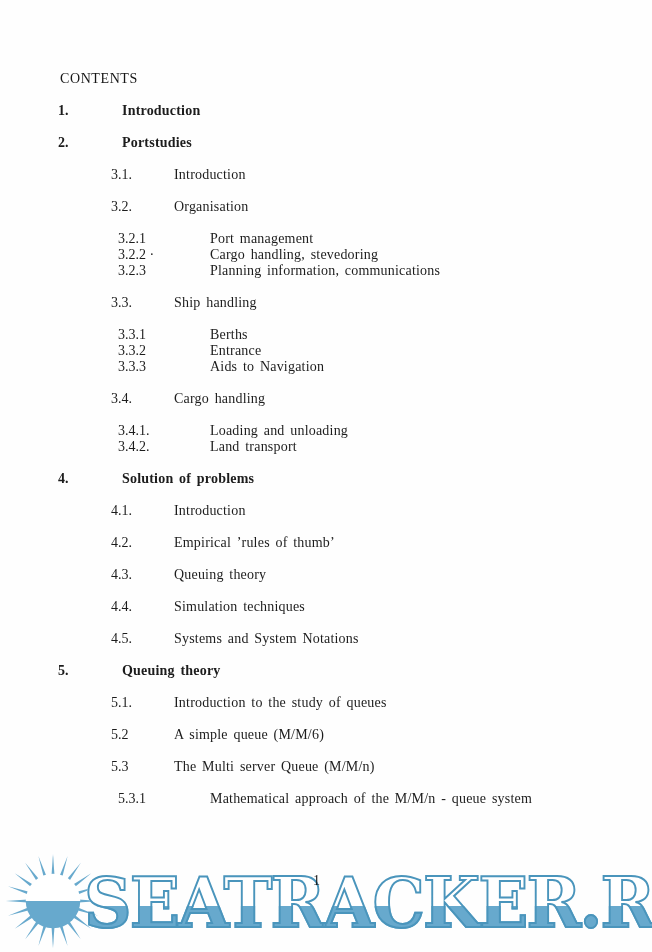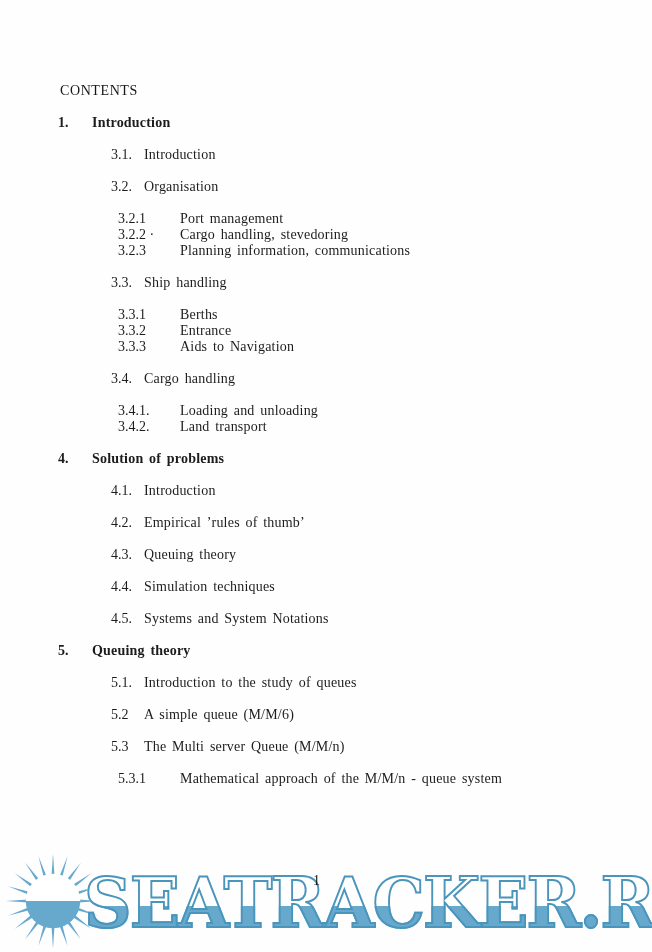--- a/index.html
+++ b/index.html
@@ -13,36 +13,36 @@
     font-family: "Liberation Serif", serif;
     color: #1c1c1c;
   }
   .content {
     position: absolute;
     top: 71px;
     left: 0;
     right: 0;
   }
   .heading {
-    margin: 12px 0 16px 60px;
+    margin: 0 0 16px 60px;
     font-size: 14px;
     font-weight: normal;
     letter-spacing: 0.6px;
     line-height: 16px;
     color: #161616;
   }
   .row {
     margin-top: 16px;
     font-size: 14px;
     line-height: 16px;
     white-space: nowrap;
   }
   .row.tight { margin-top: 0; }
   .row .num { display: inline-block; vertical-align: top; }
-  .row .label { display: inline-block; vertical-align: top; word-spacing: 2px; letter-spacing: 0.2px; }
+  .row .label { display: inline-block; vertical-align: top; word-spacing: 2px; letter-spacing: 0.2px; margin-left: 30px; }
   .row.lvl1 { padding-left: 58px; font-weight: bold; }
   .row.lvl1 .num { width: 34px; }
   .row.lvl2 { padding-left: 91px; }
   .row.lvl2 .num { width: 33px; margin-left: 20px; }
   .row.lvl3 { padding-left: 118px; }
   .row.lvl3 .num { width: 62px; }
   .pagenum {
     position: absolute;
     top: 873px;
     left: 313px;
@@ -92,20 +92,21 @@
 </style>
 </head>
 <body>
 
 <div class="page">
 
   <div class="content">
     <h1 class="heading">CONTENTS</h1>
     <div id="toc">
         <div class="row lvl1"><span class="num">1.</span><span class="label">Introduction</span></div>
+        <div class="row lvl1"><span class="num">2.</span><span class="label">Portstudies</span></div>
         <div class="row lvl2"><span class="num">3.1.</span><span class="label">Introduction</span></div>
         <div class="row lvl2"><span class="num">3.2.</span><span class="label">Organisation</span></div>
         <div class="row lvl3"><span class="num">3.2.1</span><span class="label">Port management</span></div>
         <div class="row lvl3 tight"><span class="num">3.2.2 ·</span><span class="label">Cargo handling, stevedoring</span></div>
         <div class="row lvl3 tight"><span class="num">3.2.3</span><span class="label">Planning information, communications</span></div>
         <div class="row lvl2"><span class="num">3.3.</span><span class="label">Ship handling</span></div>
         <div class="row lvl3"><span class="num">3.3.1</span><span class="label">Berths</span></div>
         <div class="row lvl3 tight"><span class="num">3.3.2</span><span class="label">Entrance</span></div>
         <div class="row lvl3 tight"><span class="num">3.3.3</span><span class="label">Aids to Navigation</span></div>
         <div class="row lvl2"><span class="num">3.4.</span><span class="label">Cargo handling</span></div>

